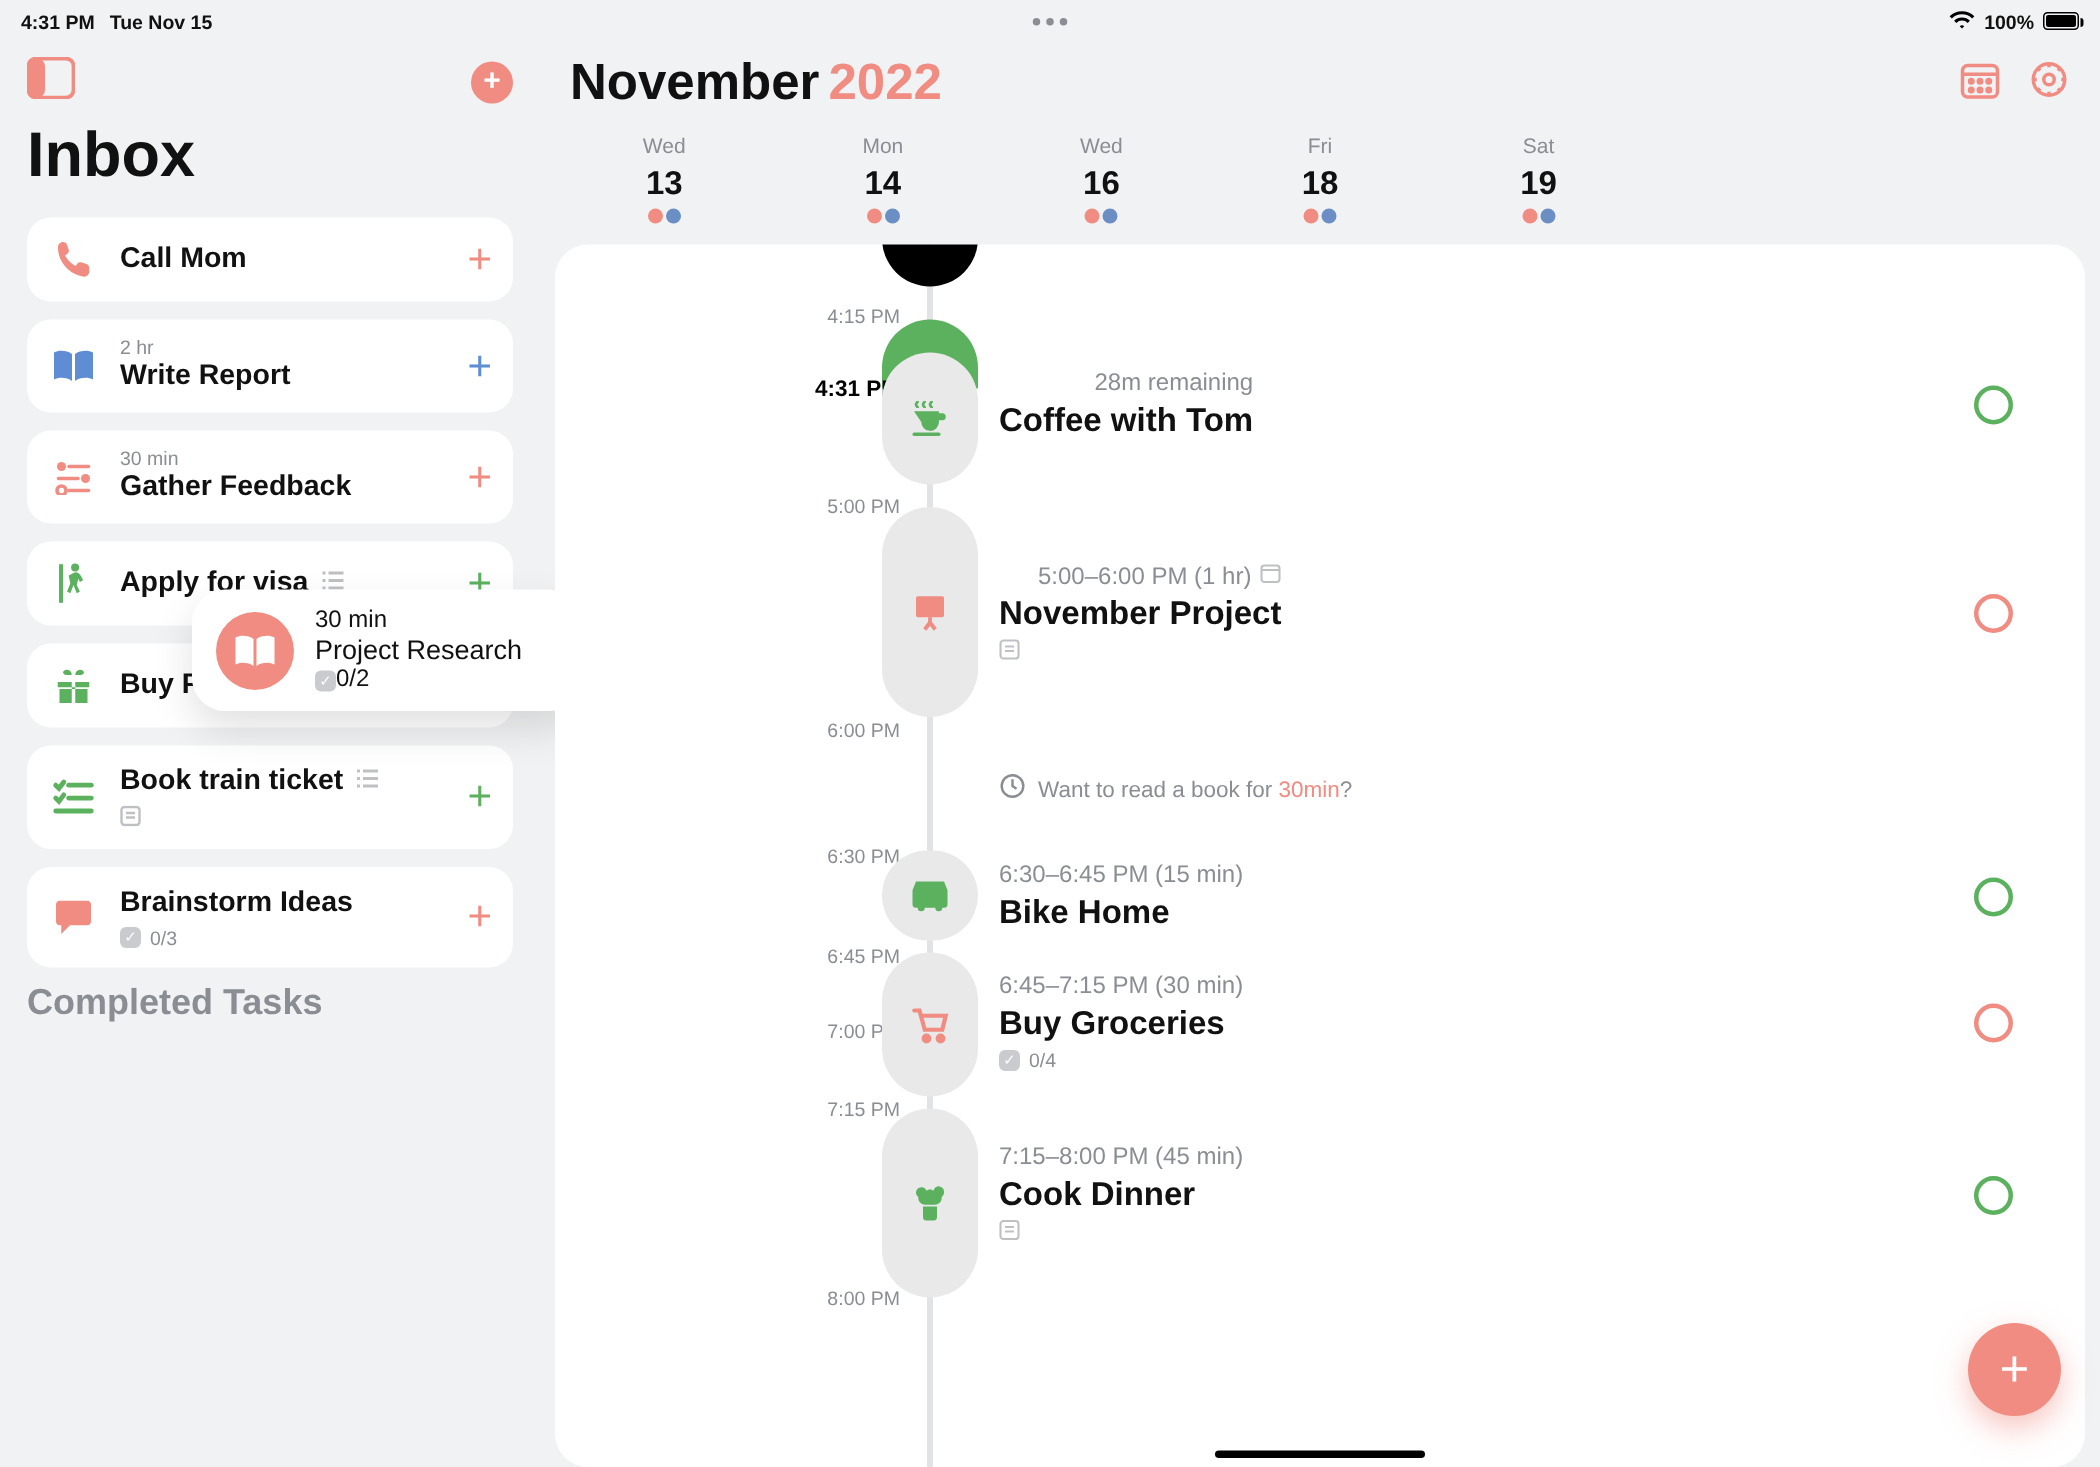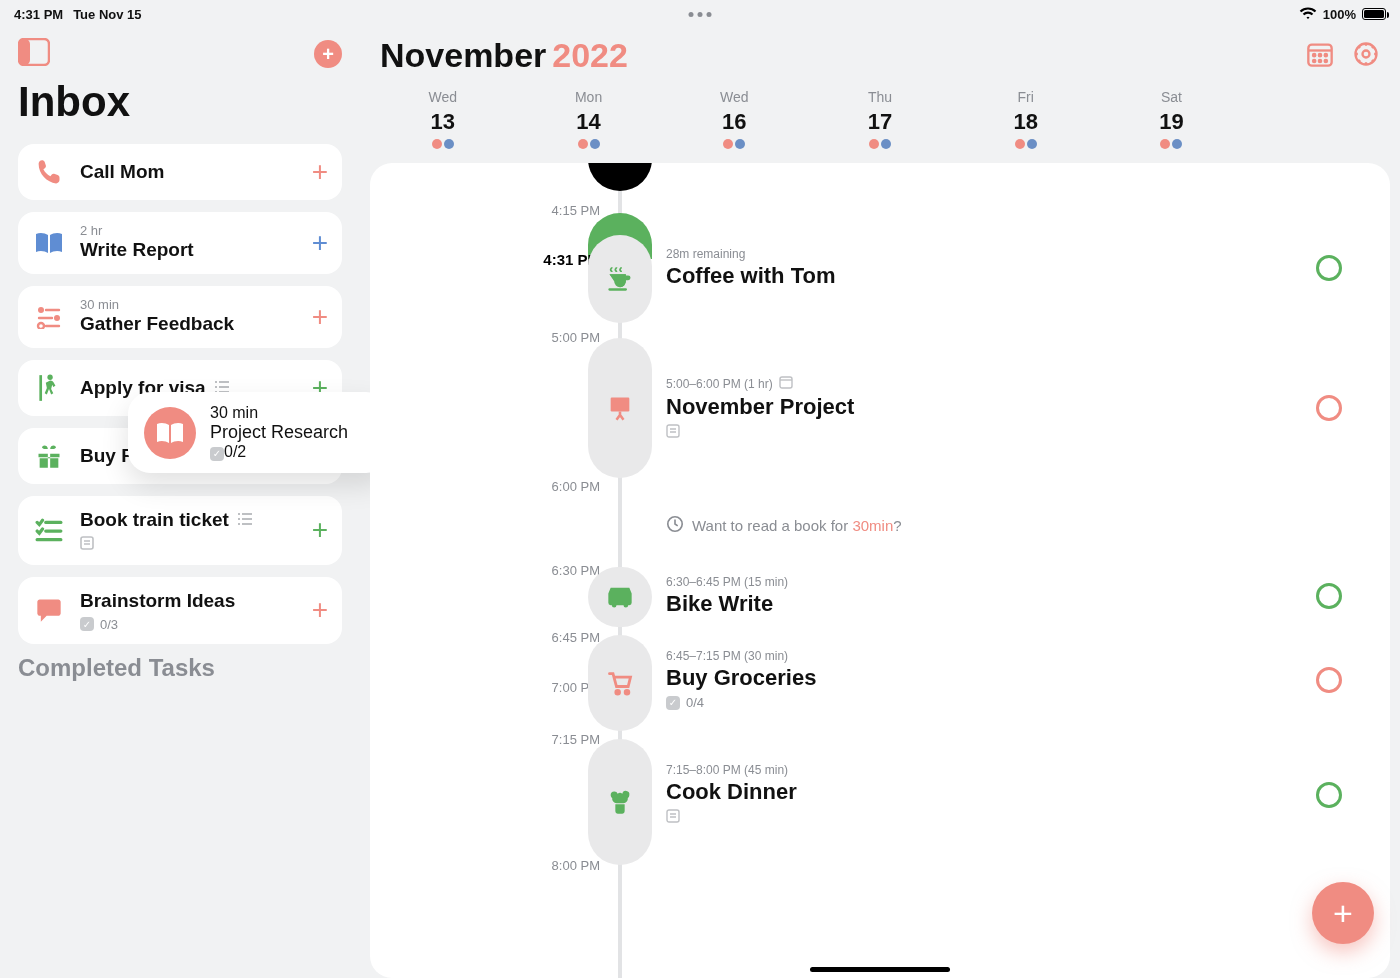--- a/index.html
+++ b/index.html
@@ -68,21 +68,21 @@
   .timeline-wrap{margin-top:14px;flex:1;background:#fff;border-radius:22px;position:relative;overflow:hidden;}
   .timeline{position:relative;height:100%;padding:12px 20px 0 150px;}
   .spine{position:absolute;left:248px;top:0;bottom:0;width:4px;background:#e2e3e5;}
   .time-label{position:absolute;left:150px;width:80px;text-align:right;font-size:13px;color:var(--muted);}
   .now-label{position:absolute;left:150px;width:80px;text-align:right;font-size:15px;font-weight:800;color:#000;}
   .black-blob{position:absolute;left:218px;top:-28px;width:64px;height:56px;background:#000;border-radius:0 0 50px 50px;}
   .green-cap{position:absolute;left:218px;top:50px;width:64px;height:46px;background:var(--green);border-radius:50px 50px 0 0;}
   .node{position:absolute;left:218px;width:64px;border-radius:32px;background:var(--gray-pill);display:flex;align-items:center;justify-content:center;}
   .node svg{width:28px;height:28px;}
   .event{position:absolute;left:296px;right:48px;display:flex;align-items:center;justify-content:space-between;}
-  .event .info .upper{font-size:12px;color:var(--muted);display:flex;align-items:center;gap:6px;}
+  .event .info .upper{font-size:16px;color:var(--muted);display:flex;align-items:center;gap:6px;justify-content:flex-end;}
   .event .info .etitle{font-size:22px;font-weight:700;margin-top:2px;}
   .event .info .lower{display:flex;align-items:center;gap:6px;color:var(--muted);font-size:13px;margin-top:4px;}
   .check{width:26px;height:26px;border:3px solid;border-radius:50%;}
   .check.green{border-color:var(--green);}
   .check.salmon{border-color:var(--salmon);}
   .suggestion{position:absolute;left:296px;display:flex;align-items:center;gap:8px;color:var(--muted);font-size:15px;}
   .suggestion .hl{color:var(--salmon);}
   .fab{position:absolute;right:26px;bottom:34px;width:62px;height:62px;border-radius:50%;background:var(--salmon);color:#fff;display:flex;align-items:center;justify-content:center;font-size:34px;box-shadow:0 8px 20px rgba(240,140,130,0.5);}
   .homebar{position:absolute;left:50%;transform:translateX(-50%);bottom:6px;width:140px;height:5px;background:#000;border-radius:3px;}
   .checkbox-mini{width:14px;height:14px;border-radius:4px;background:#c9cbce;display:inline-flex;align-items:center;justify-content:center;color:#fff;font-size:10px;}
@@ -308,28 +308,20 @@
         </div>
       <div class="day">
           <span class="dow">Wed</span>
           <span class="num">16</span>
           <div class="dots">
             <span class="d-sal"></span>
             <span class="d-blue"></span>
           </div>
         </div>
       <div class="day">
-          <span class="dow">Thu</span>
-          <span class="num">17</span>
-          <div class="dots">
-            <span class="d-sal"></span>
-            <span class="d-blue"></span>
-          </div>
-        </div>
-      <div class="day">
           <span class="dow">Fri</span>
           <span class="num">18</span>
           <div class="dots">
             <span class="d-sal"></span>
             <span class="d-blue"></span>
           </div>
         </div>
       <div class="day">
           <span class="dow">Sat</span>
           <span class="num">19</span>
@@ -412,21 +404,21 @@
         <div class="node" style="top:404px;height:60px">
             <svg viewBox="0 0 24 20" fill="var(--green)">
               <path d="M4 2h16l2 5v8a2 2 0 01-2 2h-1a2 2 0 01-4 0H9a2 2 0 01-4 0H4a2 2 0 01-2-2V7zM4 7h16"></path>
             </svg>
           </div>
         <div class="event" style="top:412px">
           <div class="info">
             <div class="upper">
                 <span>6:30–6:45 PM (15 min)</span>
               </div>
-            <div class="etitle">Bike Write</div>
+            <div class="etitle">Bike Home</div>
           </div>
           <span class="check green"></span>
         </div>
 
         <div class="node" style="top:472px;height:96px">
             <svg viewBox="0 0 24 24" fill="none" stroke="var(--salmon)" stroke-width="2.4" stroke-linecap="round">
               <path d="M3 4h3l3 11h10l2-8H7"></path>
               <circle cx="10" cy="20" r="1.6" fill="var(--salmon)"></circle>
               <circle cx="18" cy="20" r="1.6" fill="var(--salmon)"></circle>
             </svg>

